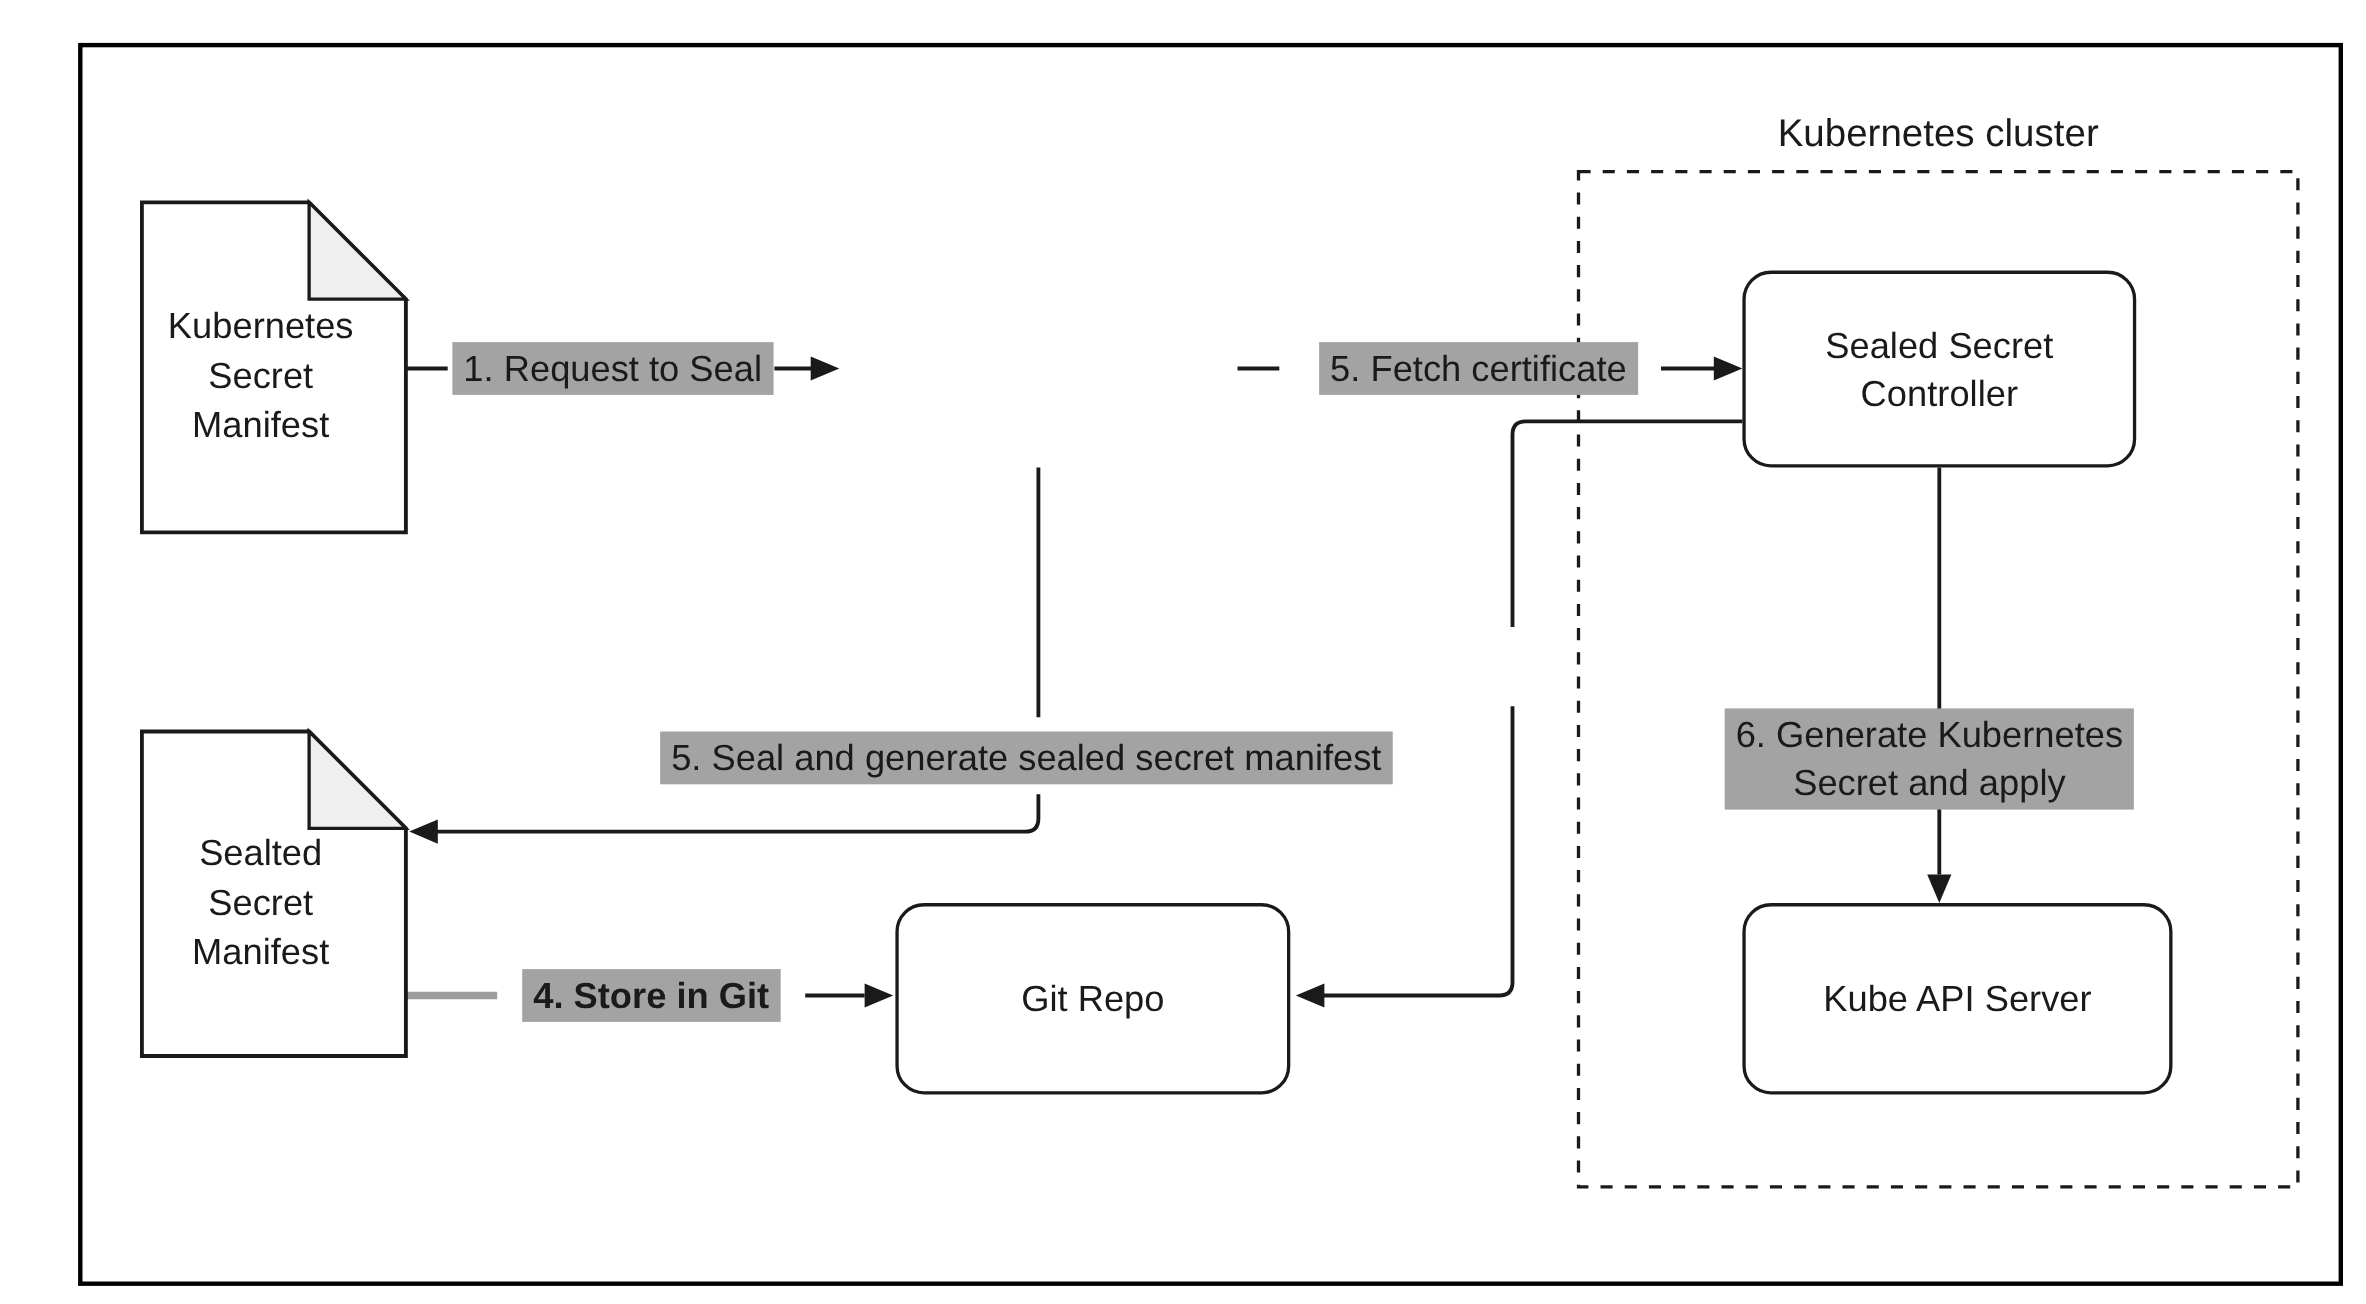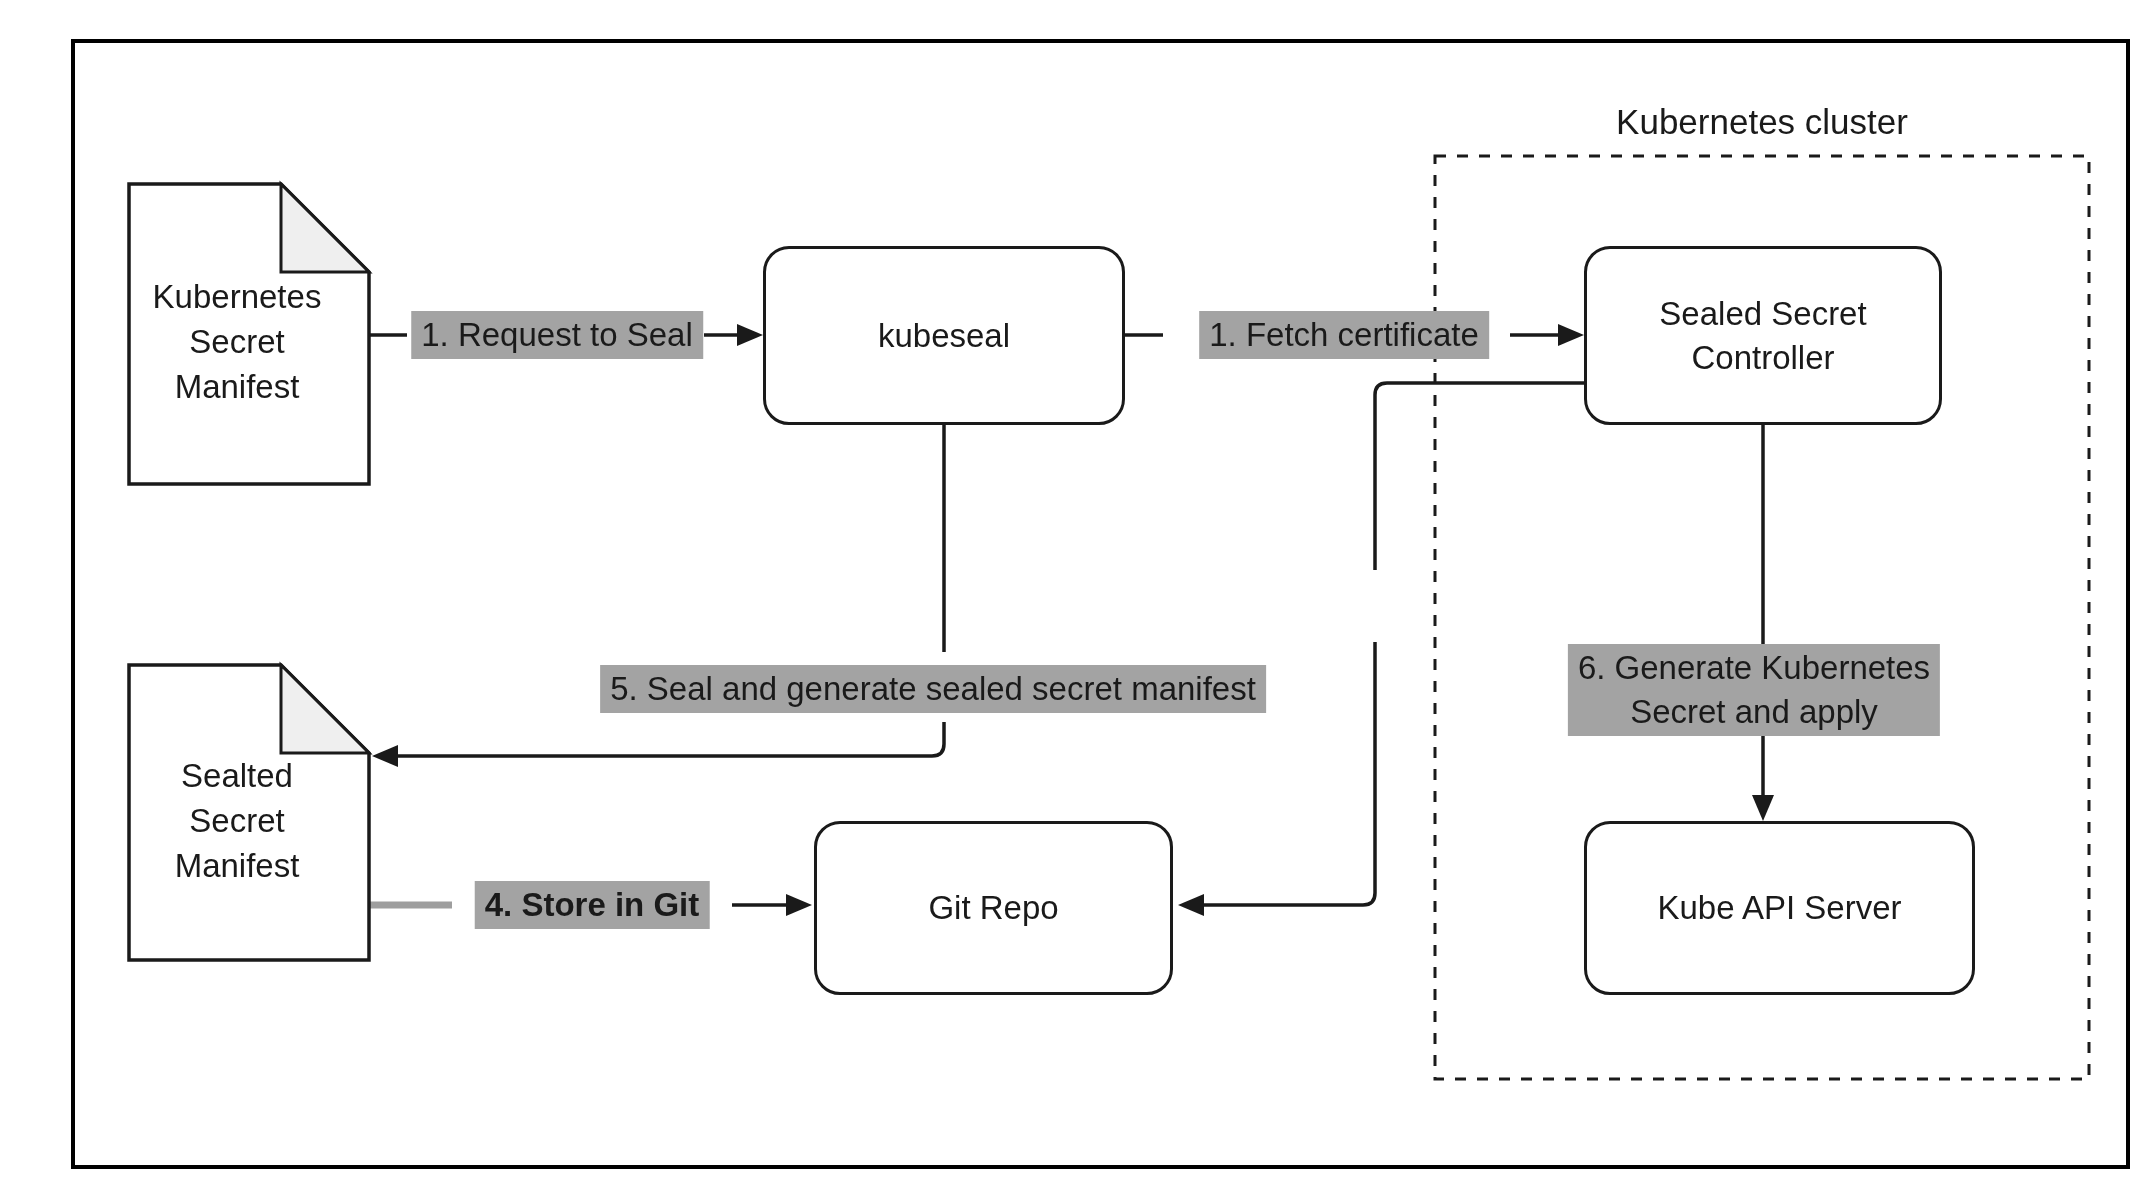--- a/index.html
+++ b/index.html
@@ -147,34 +147,31 @@
 
   <div class="cluster-label">Kubernetes cluster</div>
 
   <div class="doc-label doc1-label">Kubernetes
 Secret
 Manifest</div>
   <div class="doc-label doc2-label">Sealted
 Secret
 Manifest</div>
 
-  <div class="node node-kubeseal">
-    <span>kubeseal</span>
-  </div>
   <div class="node node-git-repo">
     <span>Git Repo</span>
   </div>
   <div class="node node-ssc">
     <span>Sealed Secret
 Controller</span>
   </div>
   <div class="node node-kube-api">
     <span>Kube API Server</span>
   </div>
 
   <div class="edge-label edge-label-1">1. Request to Seal</div>
-  <div class="edge-label edge-label-2">1. Fetch certificate</div>
+  <div class="edge-label edge-label-2">5. Fetch certificate</div>
   <div class="edge-label edge-label-3">5. Seal and generate sealed secret manifest</div>
   <div class="edge-label edge-label-4">4. Store in Git</div>
   <div class="edge-label edge-label-6">6. Generate Kubernetes
 Secret and apply</div>
 
 </div>
 
 </body></html>

